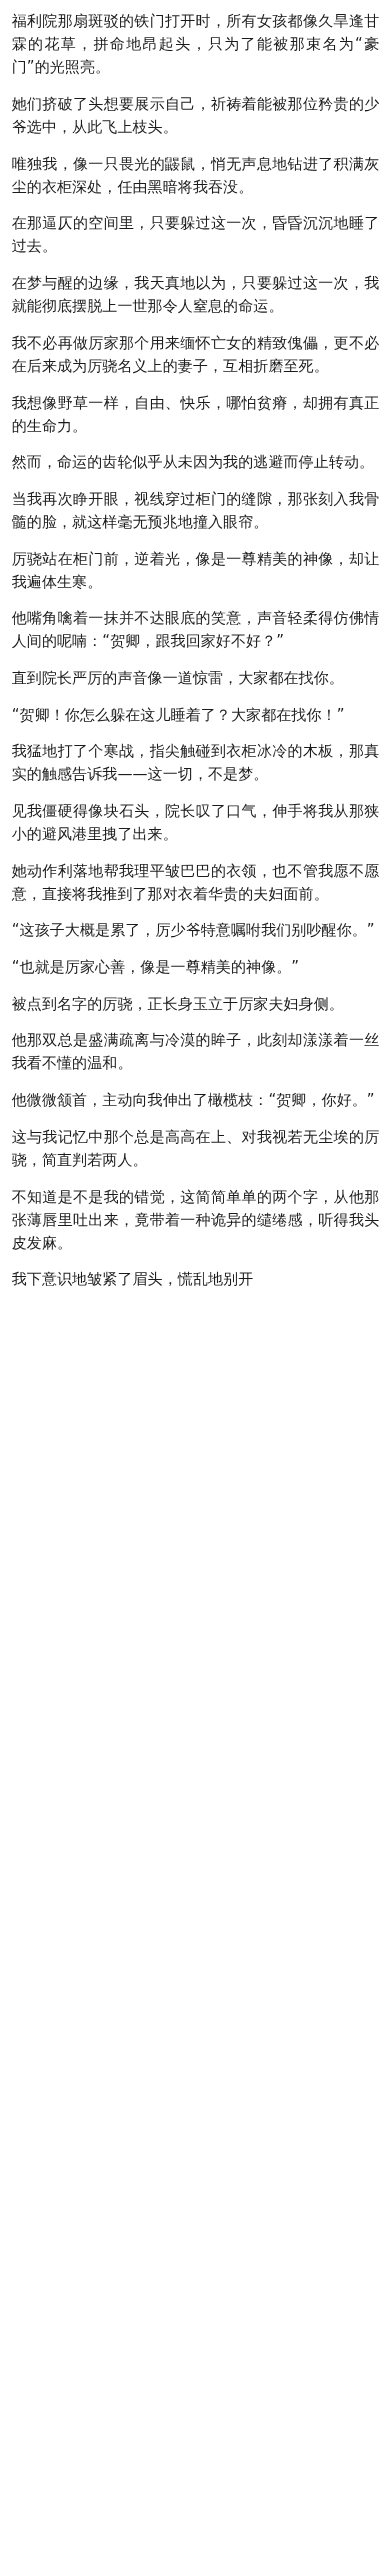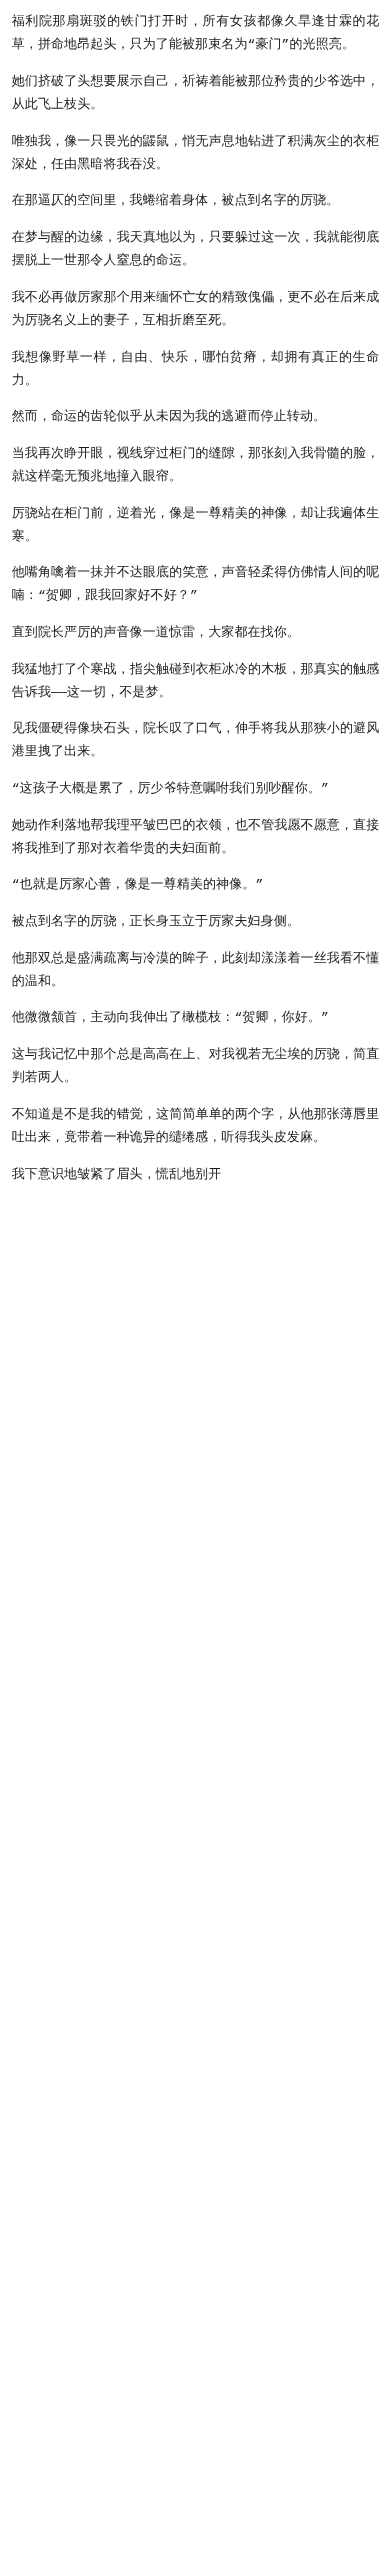--- a/index.html
+++ b/index.html
@@ -12,55 +12,55 @@
     font-family: "DejaVu Sans", "Liberation Sans", sans-serif;
   }
   #page {
     width: 391px;
     min-height: 2576px;
     box-sizing: border-box;
     padding: 10.4px 11.7px 13px 11.7px;
     background: #ffffff;
   }
   .para {
-    font-size: 13px;
+    font-size: 15px;
     line-height: 23px;
     color: #1b1b1b;
     margin: 0 0 13.7px 0;
     text-align: justify;
     text-justify: inter-ideograph;
     letter-spacing: 0.1px;
     word-break: break-all;
-    font-family: Liberation Mono, monospace;
   }
   .para:last-child {
     margin-bottom: 0;
   }
 </style>
 </head>
 <body>
 
 <div id="page">
   <div>
     <p class="para">福利院那扇斑驳的铁门打开时，所有女孩都像久旱逢甘霖的花草，拼命地昂起头，只为了能被那束名为“豪门”的光照亮。</p>
     <p class="para">她们挤破了头想要展示自己，祈祷着能被那位矜贵的少爷选中，从此飞上枝头。</p>
     <p class="para">唯独我，像一只畏光的鼹鼠，悄无声息地钻进了积满灰尘的衣柜深处，任由黑暗将我吞没。</p>
-    <p class="para">在那逼仄的空间里，我蜷缩着身体，被点到名字的厉骁。</p>
+    <p class="para">在那逼仄的空间里，只要躲过这一次，昏昏沉沉地睡了过去。</p>
     <p class="para">在梦与醒的边缘，我天真地以为，只要躲过这一次，我就能彻底摆脱上一世那令人窒息的命运。</p>
     <p class="para">我不必再做厉家那个用来缅怀亡女的精致傀儡，更不必在后来成为厉骁名义上的妻子，互相折磨至死。</p>
     <p class="para">我想像野草一样，自由、快乐，哪怕贫瘠，却拥有真正的生命力。</p>
     <p class="para">然而，命运的齿轮似乎从未因为我的逃避而停止转动。</p>
     <p class="para">当我再次睁开眼，视线穿过柜门的缝隙，那张刻入我骨髓的脸，就这样毫无预兆地撞入眼帘。</p>
     <p class="para">厉骁站在柜门前，逆着光，像是一尊精美的神像，却让我遍体生寒。</p>
     <p class="para">他嘴角噙着一抹并不达眼底的笑意，声音轻柔得仿佛情人间的呢喃：“贺卿，跟我回家好不好？”</p>
     <p class="para">直到院长严厉的声音像一道惊雷，大家都在找你。</p>
+    <p class="para">“贺卿！你怎么躲在这儿睡着了？大家都在找你！”</p>
     <p class="para">我猛地打了个寒战，指尖触碰到衣柜冰冷的木板，那真实的触感告诉我——这一切，不是梦。</p>
     <p class="para">见我僵硬得像块石头，院长叹了口气，伸手将我从那狭小的避风港里拽了出来。</p>
+    <p class="para">她动作利落地帮我理平皱巴巴的衣领，也不管我愿不愿意，直接将我推到了那对衣着华贵的夫妇面前。</p>
     <p class="para">“这孩子大概是累了，厉少爷特意嘱咐我们别吵醒你。”</p>
-    <p class="para">她动作利落地帮我理平皱巴巴的衣领，也不管我愿不愿意，直接将我推到了那对衣着华贵的夫妇面前。</p>
     <p class="para">“也就是厉家心善，像是一尊精美的神像。”</p>
     <p class="para">被点到名字的厉骁，正长身玉立于厉家夫妇身侧。</p>
     <p class="para">他那双总是盛满疏离与冷漠的眸子，此刻却漾漾着一丝我看不懂的温和。</p>
     <p class="para">他微微颔首，主动向我伸出了橄榄枝：“贺卿，你好。”</p>
     <p class="para">这与我记忆中那个总是高高在上、对我视若无尘埃的厉骁，简直判若两人。</p>
     <p class="para">不知道是不是我的错觉，这简简单单的两个字，从他那张薄唇里吐出来，竟带着一种诡异的缱绻感，听得我头皮发麻。</p>
     <p class="para">我下意识地皱紧了眉头，慌乱地别开</p>
   </div>
 </div>
 

